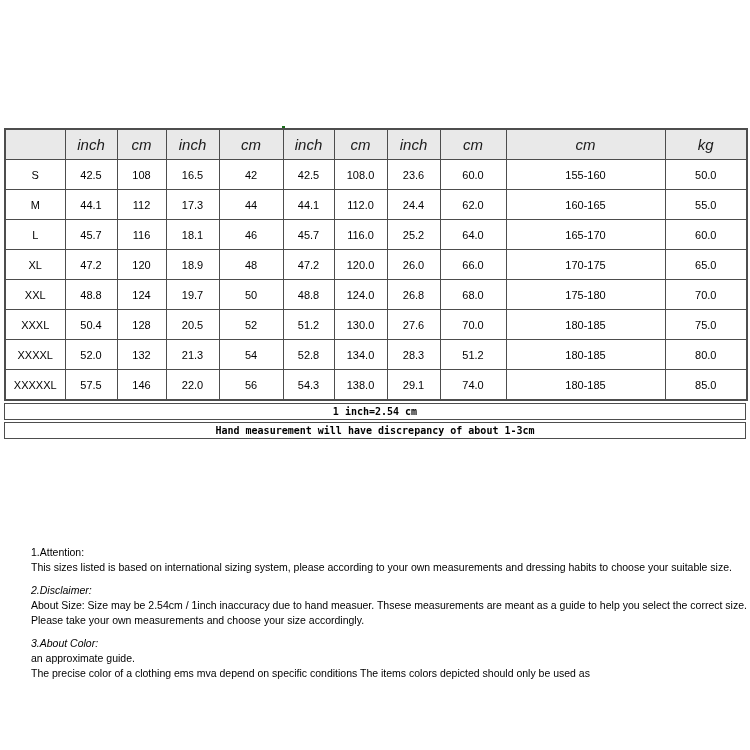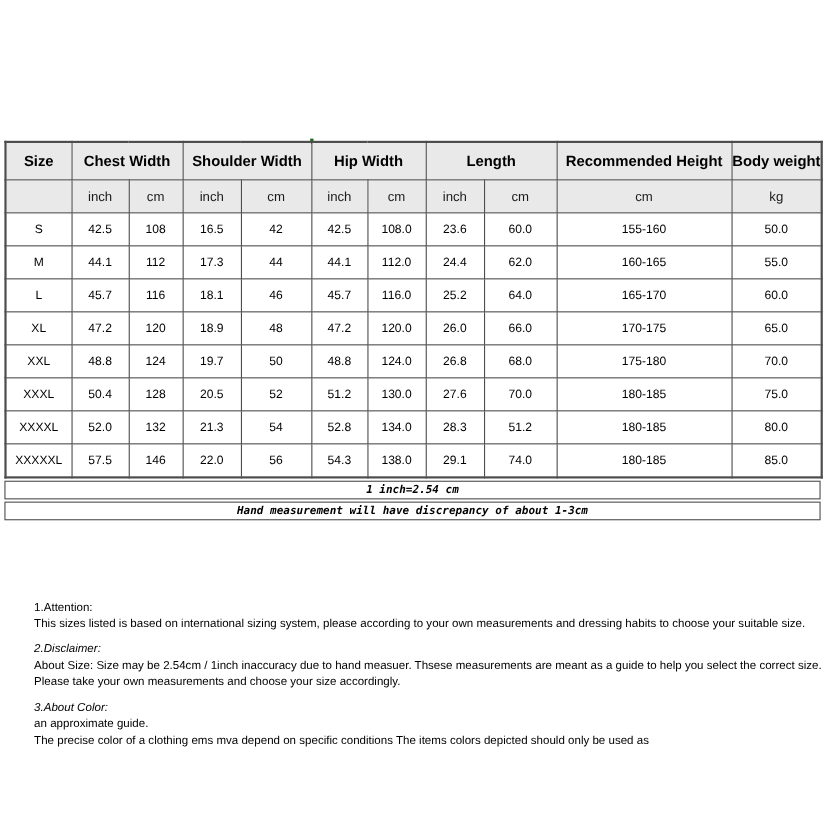--- a/index.html
+++ b/index.html
@@ -30,41 +30,41 @@
   }
   .group-th {
     height: 33px;
     font-size: 13.5px;
     font-weight: bold;
     background: #e9e9e9;
     color: #000;
   }
   .unit-th {
     height: 29px;
-    font-size: 12px;
+    font-size: 15px;
     font-weight: normal;
     background: #e9e9e9;
     color: #1a1a1a;
+    font-style: italic;
   }
   table.size-chart td {
     height: 29px;
     font-size: 11px;
     background: #ffffff;
   }
   .note {
     border: 1.5px solid #4d4d4d;
     height: 15px;
     line-height: 15px;
     text-align: center;
     font-family: "DejaVu Sans Mono", monospace;
     font-weight: bold;
     font-size: 10px;
     margin-top: 2px;
     background: #ffffff;
-    font-style: italic;
   }
   .green-marker {
     position: absolute;
     left: 282px; top: 126px;
     width: 3px; height: 5px;
     background: #1b6e1b;
   }
   .info {
     position: absolute;
     left: 7px; top: 545px;
@@ -91,29 +91,20 @@
         <col style="width:64px">
         <col style="width:51px">
       <col style="width:53px">
         <col style="width:53px">
         <col style="width:66px">
       <col style="width:159px">
         <col style="width:82px">
     </colgroup>
     <thead id="thead">
         <tr>
-          <th colspan="1" class="group-th">Size</th>
-          <th colspan="2" class="group-th">Chest Width</th>
-          <th colspan="2" class="group-th">Shoulder Width</th>
-          <th colspan="2" class="group-th">Hip Width</th>
-          <th colspan="2" class="group-th">Length</th>
-          <th colspan="1" class="group-th">Recommended Height</th>
-          <th colspan="1" class="group-th">Body weight</th>
-        </tr>
-        <tr>
           <th class="unit-th"></th>
           <th class="unit-th">inch</th>
           <th class="unit-th">cm</th>
           <th class="unit-th">inch</th>
           <th class="unit-th">cm</th>
           <th class="unit-th">inch</th>
           <th class="unit-th">cm</th>
           <th class="unit-th">inch</th>
           <th class="unit-th">cm</th>
           <th class="unit-th">cm</th>

